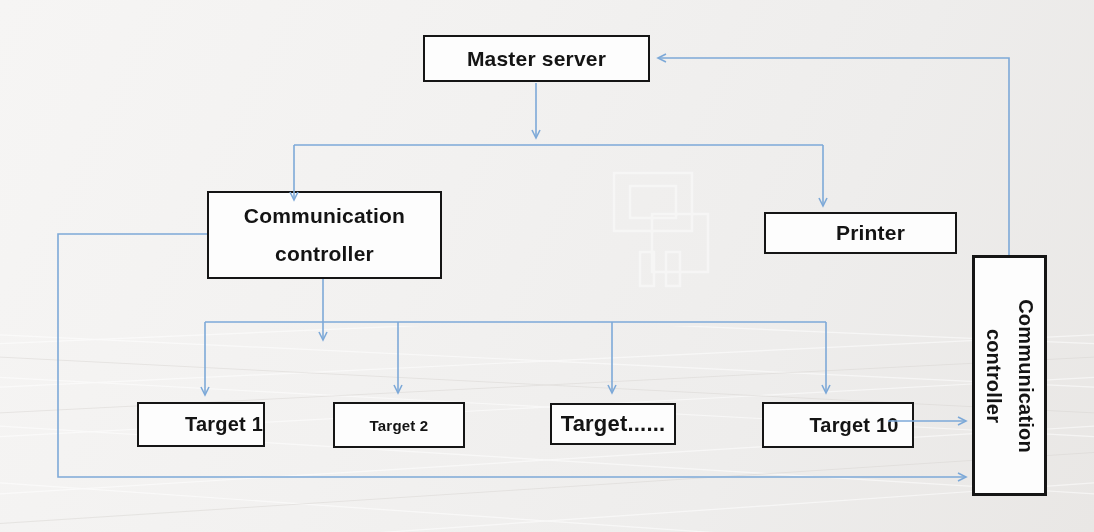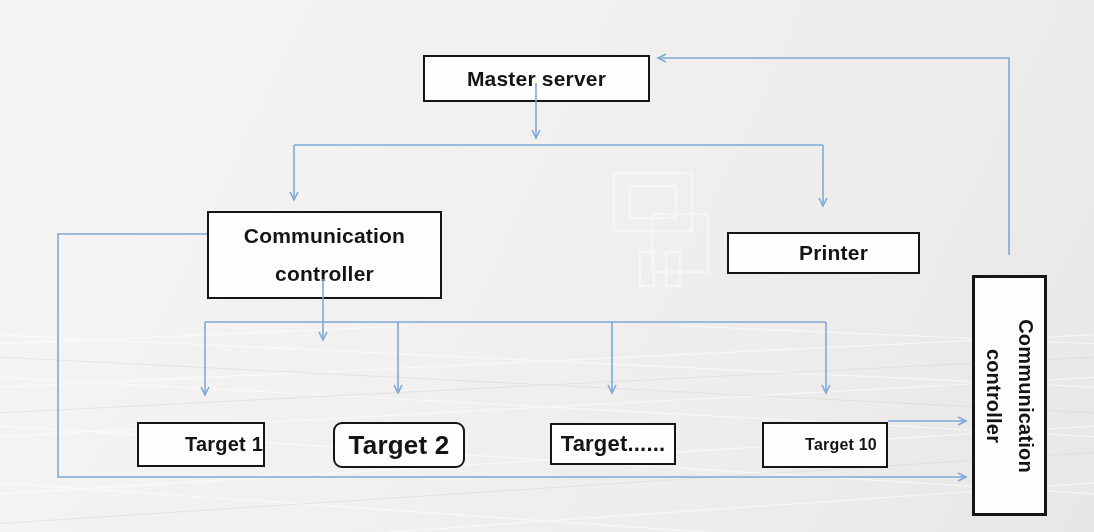--- a/index.html
+++ b/index.html
@@ -31,30 +31,29 @@
     background: #fdfdfd;
     border: 2px solid #151515;
     color: #141414;
     font-weight: bold;
     display: flex;
     align-items: center;
     justify-content: center;
     text-align: center;
     z-index: 2;
     letter-spacing: 0.2px;
-    margin-top: 20px;
   }
   .node--master  { left: 423px; top: 35px;  width: 227px; height: 47px; font-size: 21px; }
   .node--ccl     { left: 207px; top: 191px; width: 235px; height: 88px; font-size: 21px; flex-direction: column; }
   .node--ccl span { display: block; line-height: 38px; }
-  .node--printer { left: 727px; top: 212px; width: 193px; height: 42px; font-size: 21px; padding-left: 20px; }
+  .node--printer { left: 764px; top: 212px; width: 193px; height: 42px; font-size: 21px; padding-left: 20px; }
   .node--t1      { left: 137px; top: 402px; width: 128px; height: 45px; font-size: 20px; justify-content: flex-end; }
-  .node--t2      { left: 333px; top: 402px; width: 132px; height: 46px; font-size: 26px; border-radius: 9px; }
+  .node--t2      { left: 333px; top: 402px; width: 132px; height: 46px; font-size: 15px; }
   .node--tdots   { left: 550px; top: 403px; width: 126px; height: 42px; font-size: 22px; }
-  .node--t10     { left: 762px; top: 402px; width: 126px; height: 46px; font-size: 16px; padding-left: 32px; }
+  .node--t10     { left: 762px; top: 402px; width: 152px; height: 46px; font-size: 20px; padding-left: 32px; }
   .node--ccr     { left: 972px; top: 255px; width: 75px;  height: 241px; border-width: 3px; font-size: 20px; }
   .node--ccr .vwrap {
     transform: rotate(90deg);
     width: 230px;
     text-align: center;
   }
   .node--ccr .vwrap span { display: block; line-height: 32px; white-space: nowrap; }
 </style>
 </head>
 <body>

